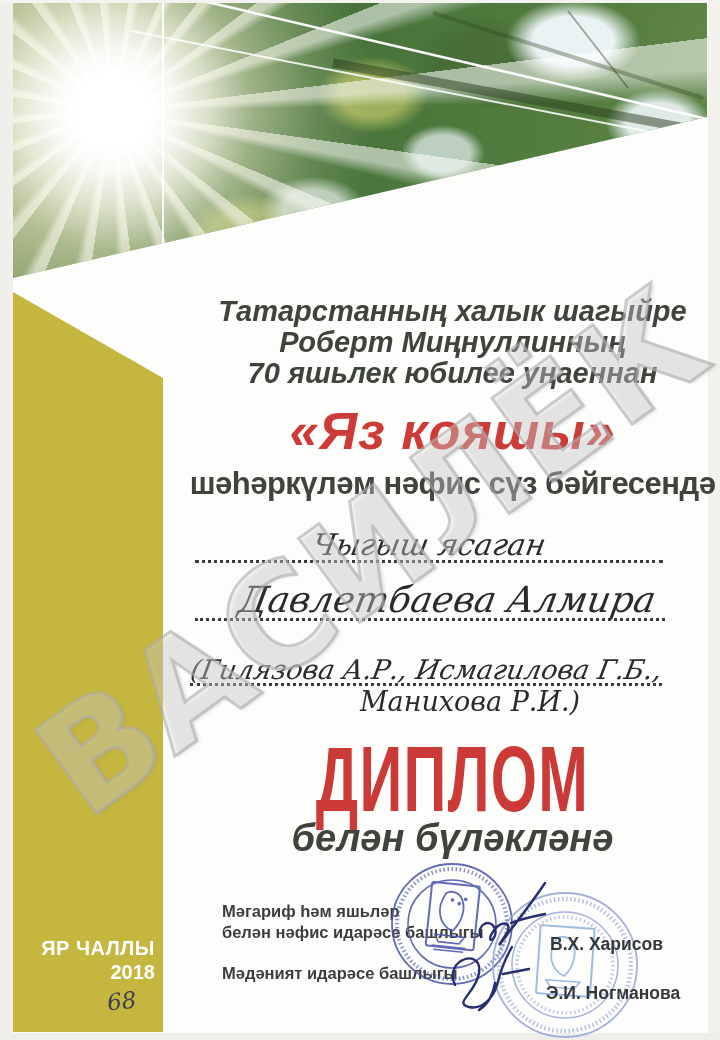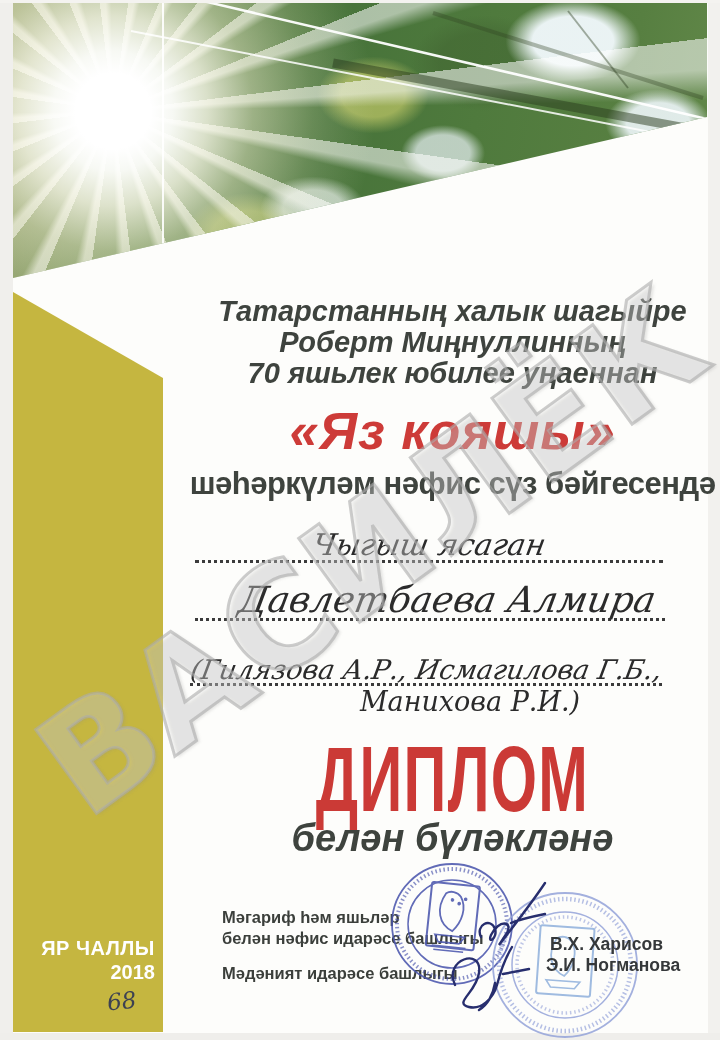--- a/index.html
+++ b/index.html
@@ -125,27 +125,27 @@
   </div>
   <div class="jury2">
     <span class="hand">Манихова Р.И.)</span>
   </div>
 
   <div class="txt award-word">
     <span>ДИПЛОМ</span>
   </div>
   <div class="txt award-suffix">белән бүләкләнә</div>
 
-  <div class="sigtitle" style="top:901px;margin-top:6px;">
+  <div class="sigtitle" style="top:901px;">
     <div>Мәгариф һәм яшьләр</div>
     <div>белән нәфис идарәсе башлыгы</div>
   </div>
   <div class="sigtitle" style="top:955px;margin-top:8px;">Мәдәният идарәсе башлыгы</div>
   <div class="signame" style="left:550px;top:923px;">В.Х. Харисов</div>
-  <div class="signame" style="left:546px;top:944px;">Э.И. Ногманова</div>
+  <div class="signame" style="left:546px;top:972px;">Э.И. Ногманова</div>
 
   <svg class="stamps" width="290" height="195" viewBox="0 0 290 195">
 
     <g transform="translate(67,79)" stroke="#4c57ae" fill="none" opacity="0.88">
       <circle r="60" stroke-width="1.8"></circle>
       <circle r="55" stroke-width="4" stroke-dasharray="1.5 2.6" opacity="0.75"></circle>
       <circle r="44" stroke-width="1.5"></circle>
       <g transform="rotate(6)">
         <rect x="-24" y="-40" width="48" height="64" rx="2" stroke-width="2"></rect>
         <path d="M-9,-30 C-18,-14 -13,2 1,7 C10,-3 13,-18 6,-28 C2,-33 -5,-33 -9,-30 Z" stroke-width="1.8"></path>

